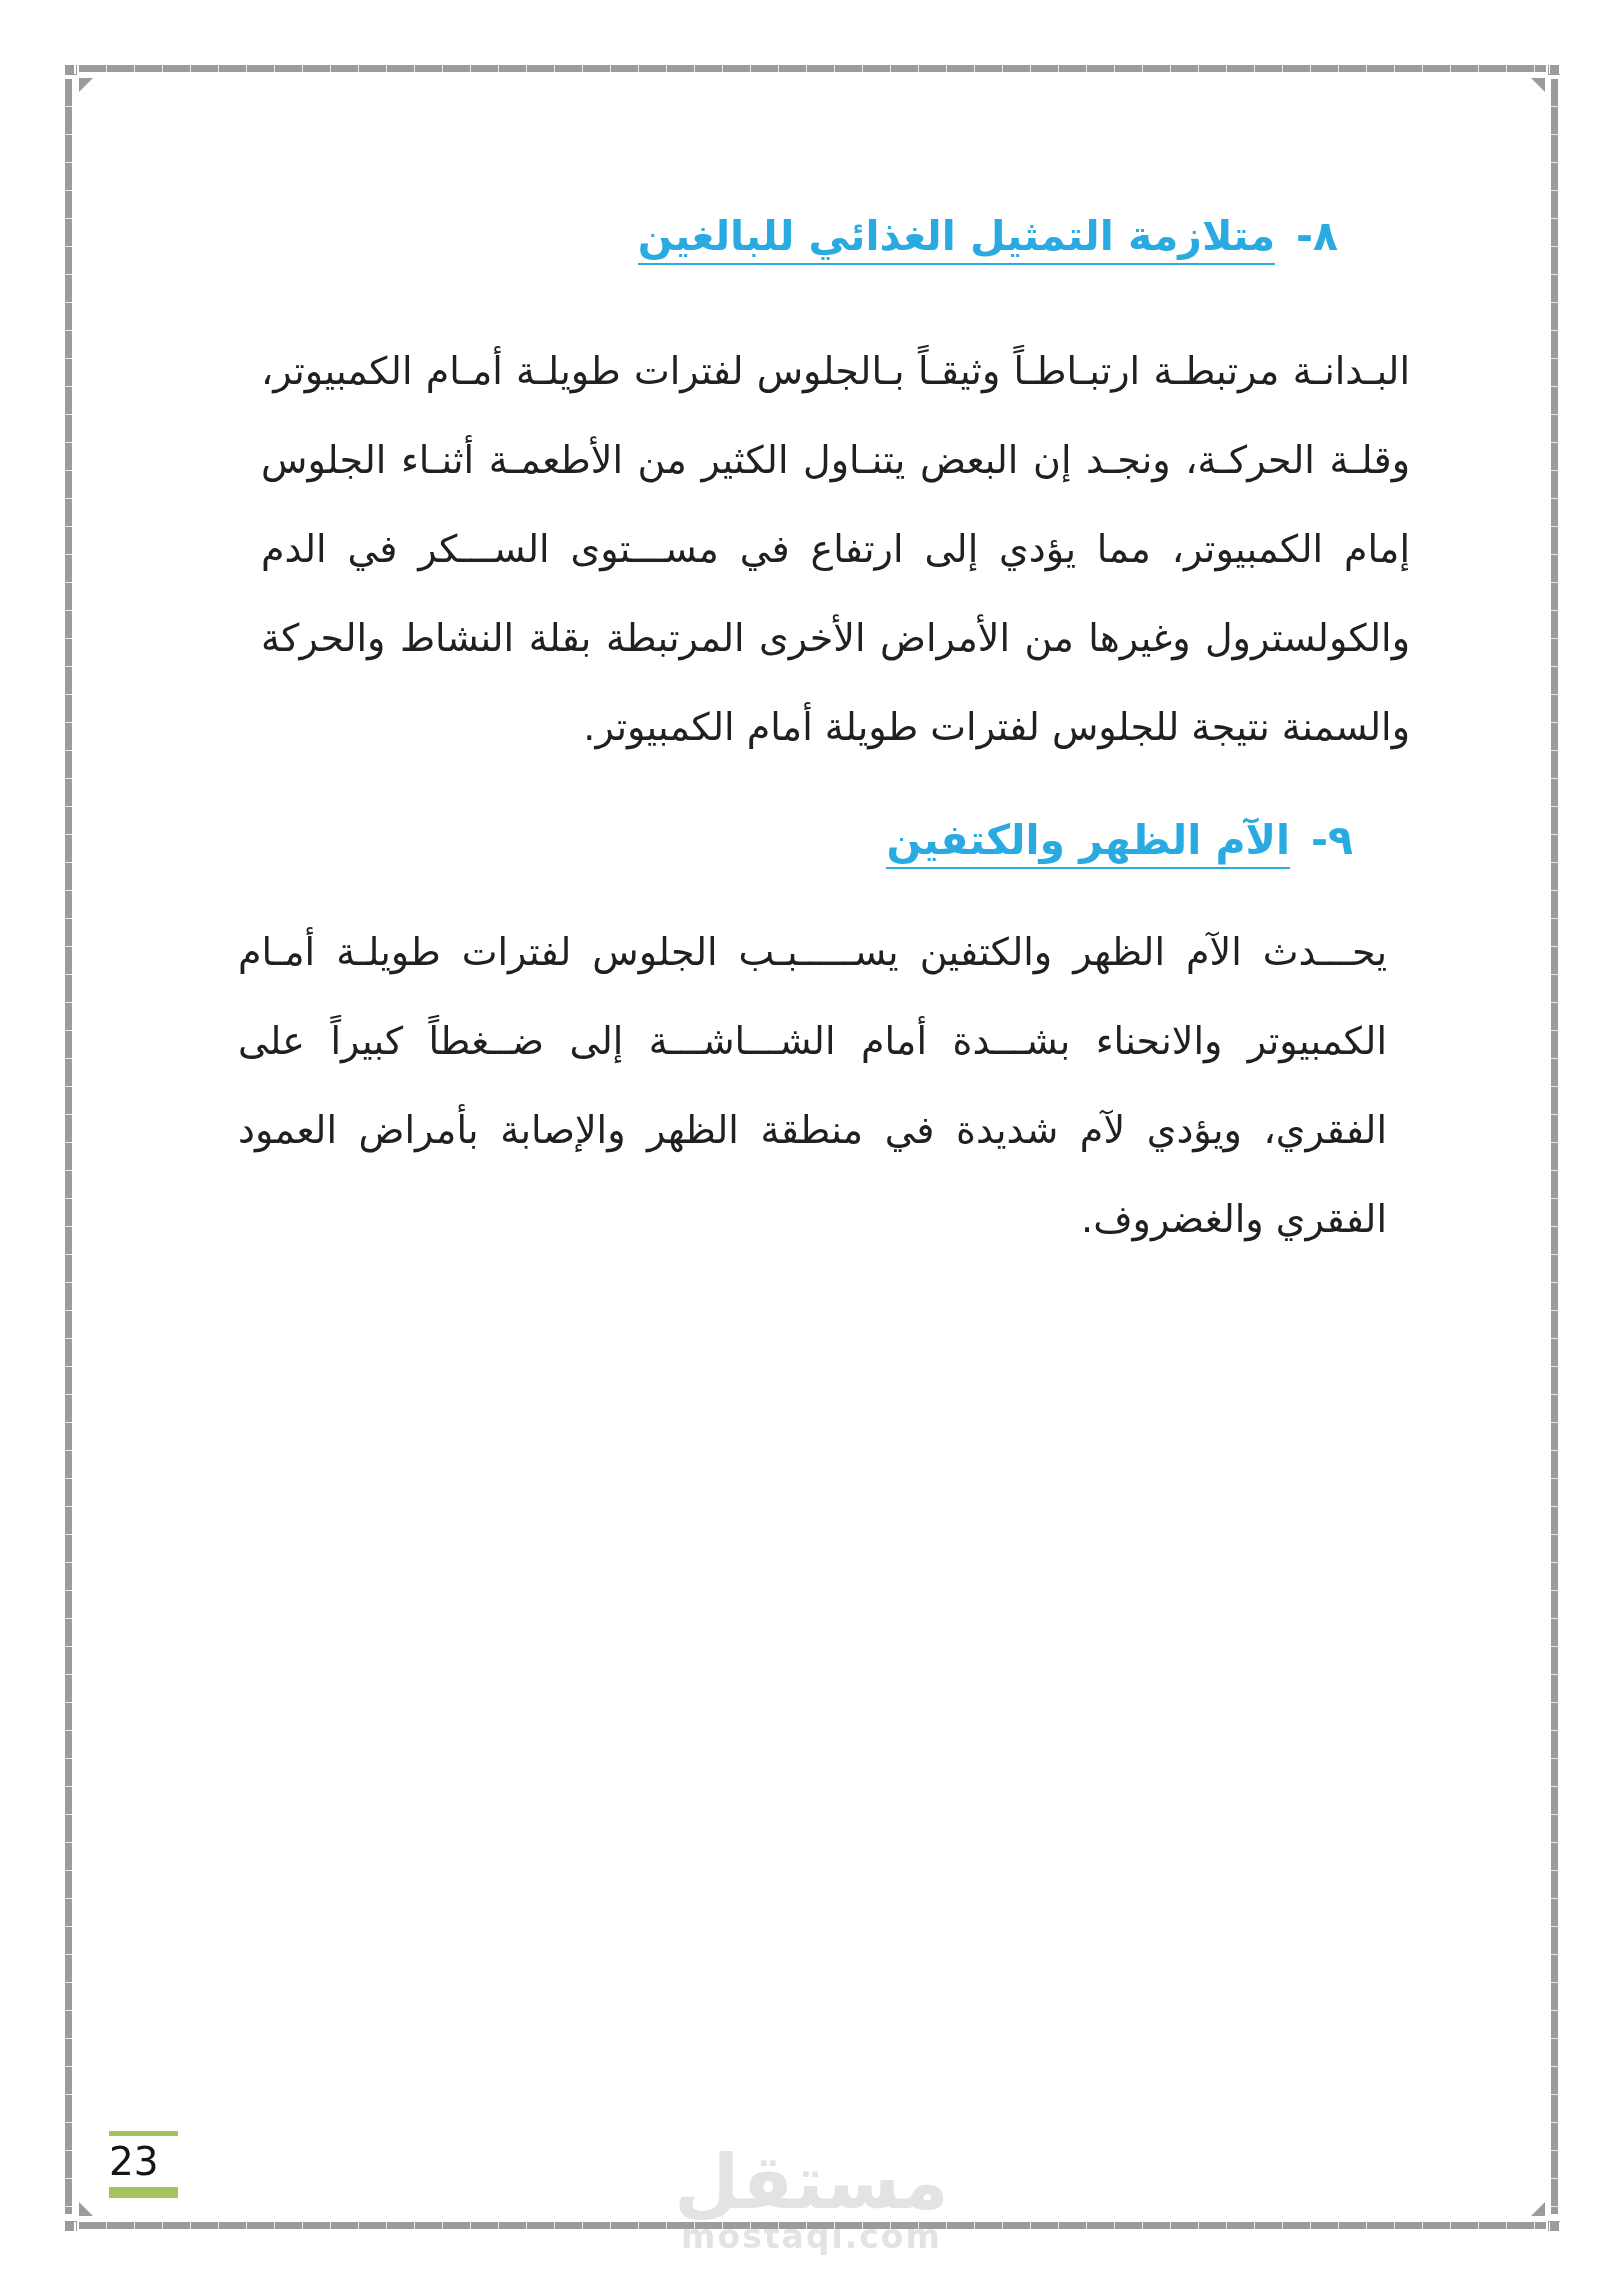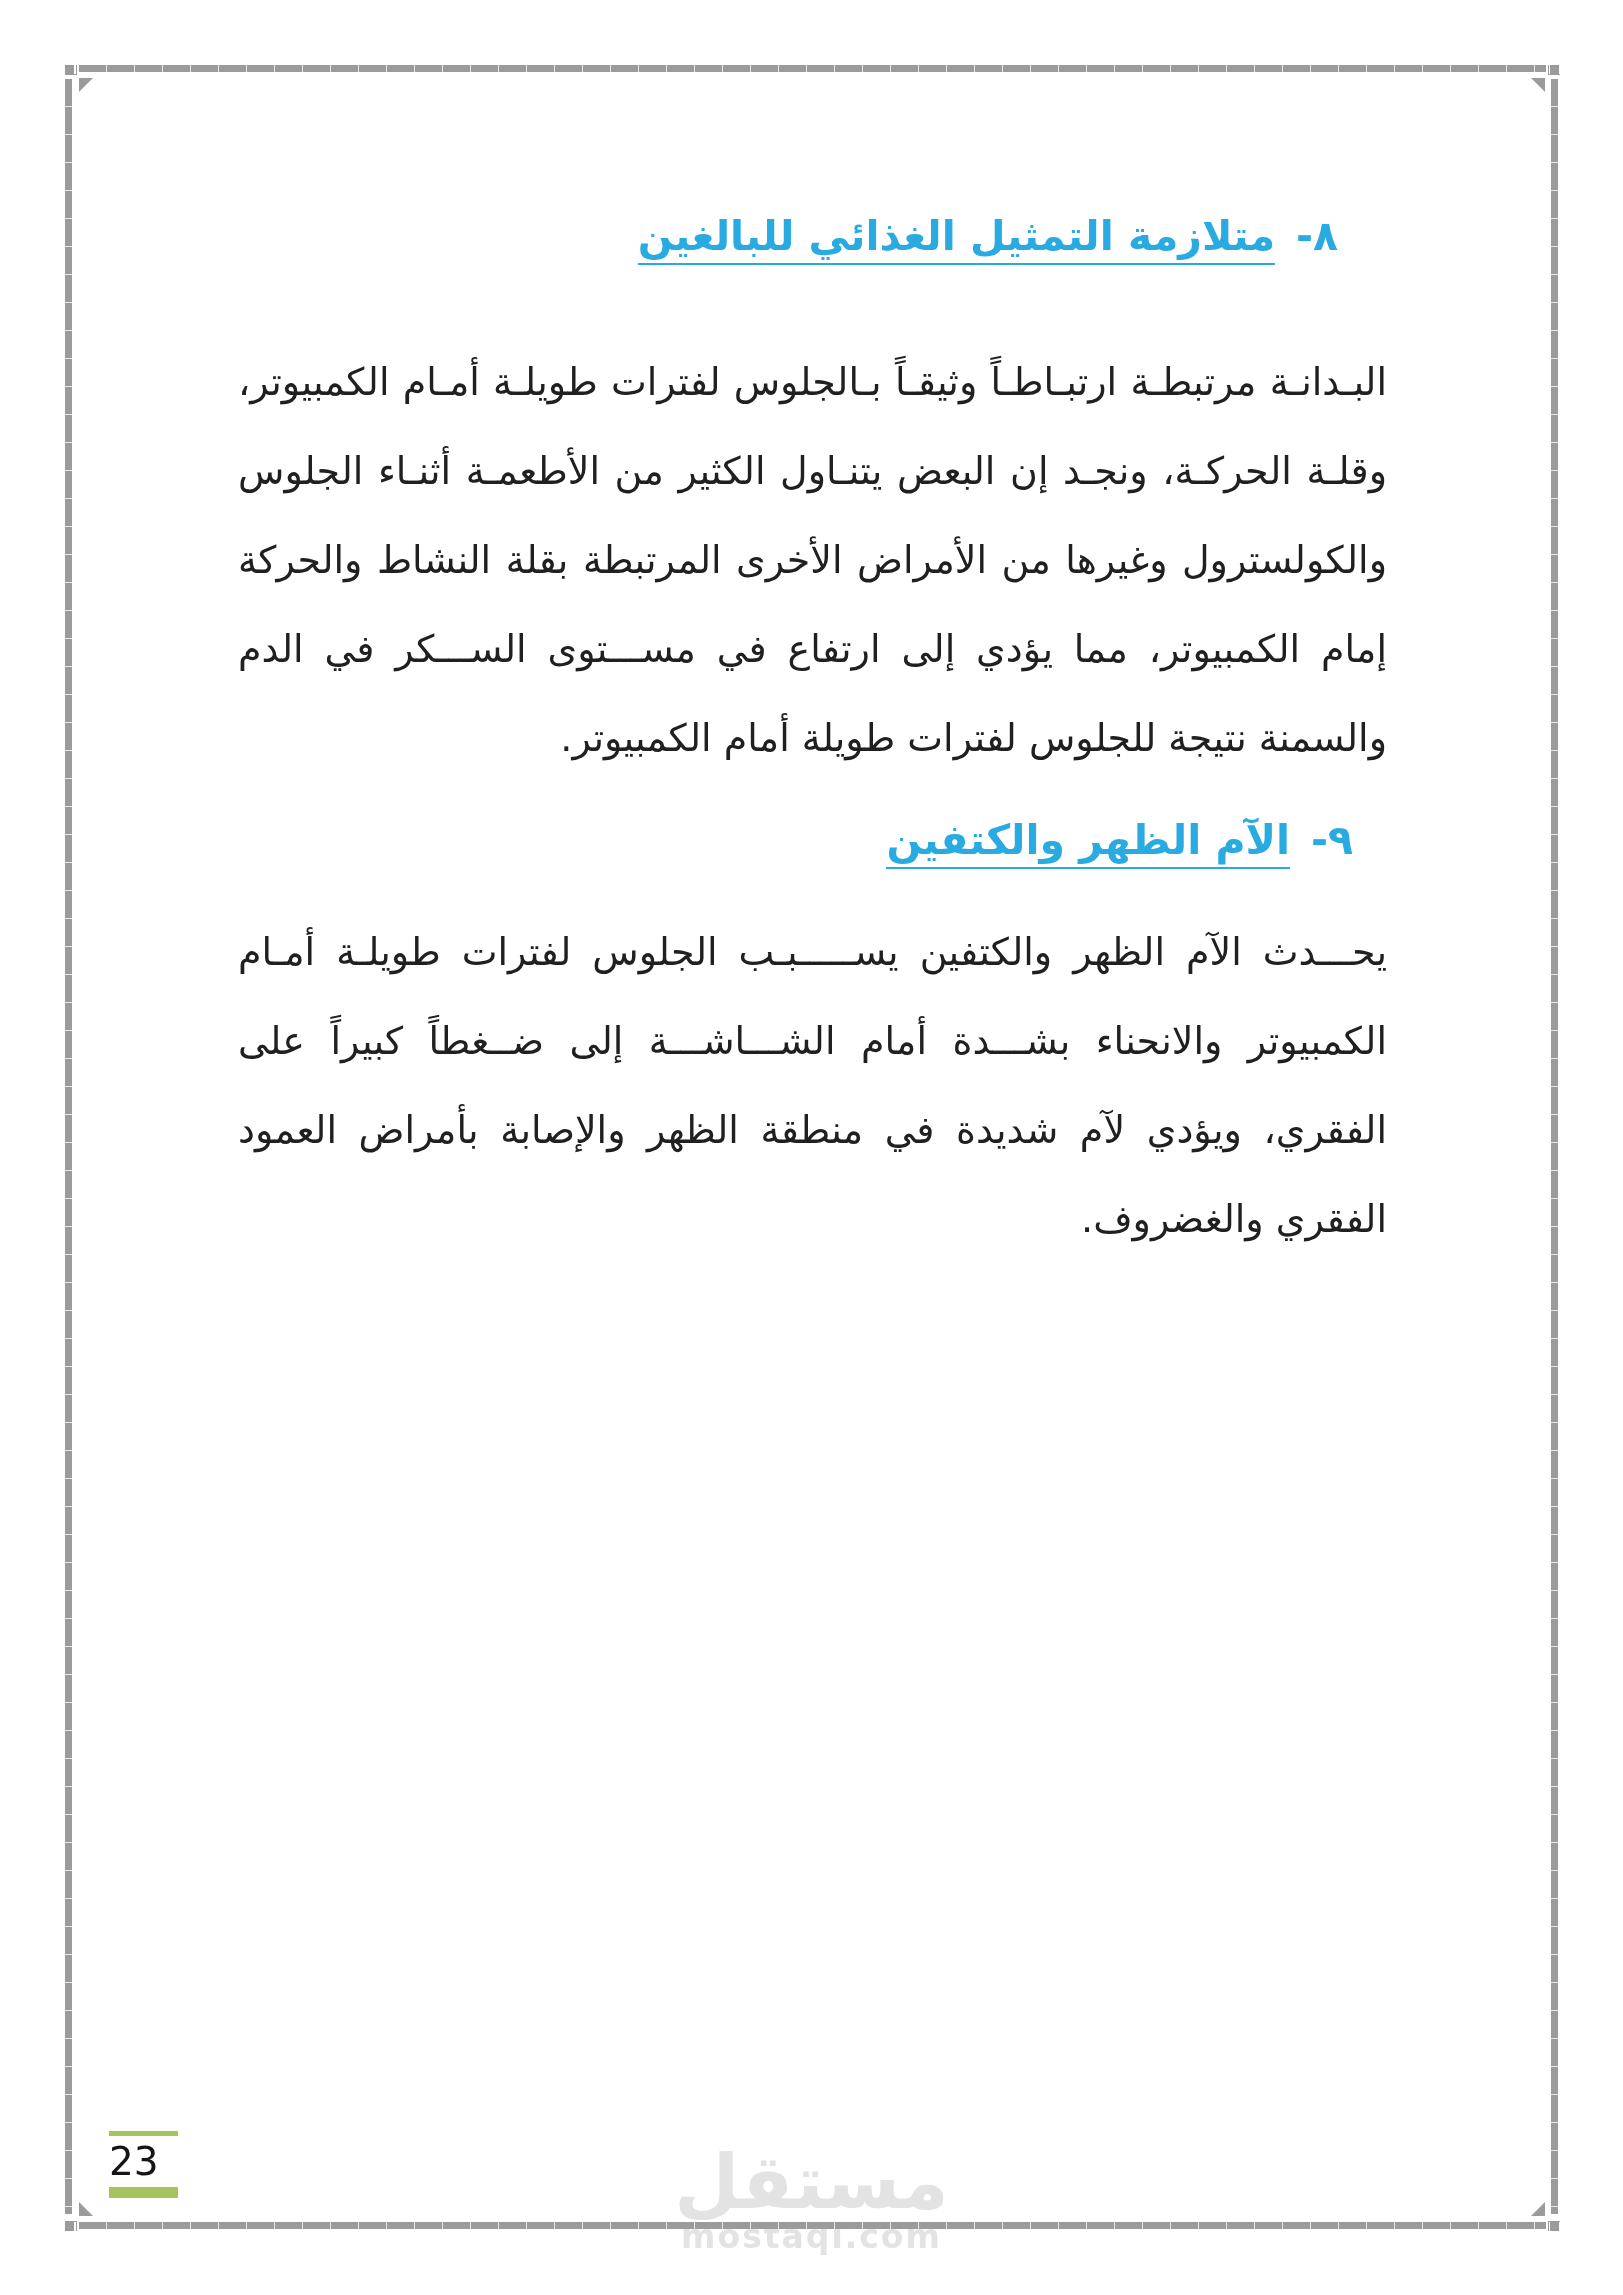--- a/index.html
+++ b/index.html
@@ -86,21 +86,21 @@
 
   
   .para {
     position: absolute;
     left: 238px;
     width: 1149px;
     direction: rtl;
     color: #202020;
     font-size: 38px;
   }
-  .p1-pos { top: 338px; }
+  .p1-pos { top: 327px; margin-left: 23px; }
   .p2-pos { top: 908px; }
   .pline {
     height: 89px;
     line-height: 89px;
     text-align: justify;
     text-align-last: justify;
     overflow: hidden;
   }
   .pline.last { text-align-last: right; }
 
@@ -145,22 +145,22 @@
   <div class="b-tri tri-bl"></div>
   <div class="b-tri tri-br"></div>
 
   <div class="heading h1-pos" lang="ar">
     <span class="h-num">٨- </span><span class="h-title">متلازمة التمثيل الغذائي للبالغين</span>
   </div>
 
   <div class="para p1-pos" lang="ar">
     <div class="pline">البـدانـة مرتبطـة ارتبـاطـاً وثيقـاً بـالجلوس لفترات طويلـة أمـام الكمبيوتر،</div>
     <div class="pline">وقلـة الحركـة، ونجـد إن البعض يتنـاول الكثير من الأطعمـة أثنـاء الجلوس</div>
+    <div class="pline">إمام الكمبيوتر، مما يؤدي إلى ارتفاع في مســـتوى الســـكر في الدم</div>
     <div class="pline">والكولسترول وغيرها من الأمراض الأخرى المرتبطة بقلة النشاط والحركة</div>
-    <div class="pline">إمام الكمبيوتر، مما يؤدي إلى ارتفاع في مســـتوى الســـكر في الدم</div>
     <div class="pline last">والسمنة نتيجة للجلوس لفترات طويلة أمام الكمبيوتر.</div>
   </div>
 
   <div class="heading h2-pos" lang="ar">
     <span class="h-num">٩- </span><span class="h-title">الآم الظهر والكتفين</span>
   </div>
 
   <div class="para p2-pos" lang="ar">
     <div class="pline">يحـــدث الآم الظهر والكتفين يســـــبـب الجلوس لفترات طويلـة أمـام</div>
     <div class="pline">الكمبيوتر والانحناء بشـــدة أمام الشـــاشـــة إلى ضــغطاً كبيراً على العمود</div>

